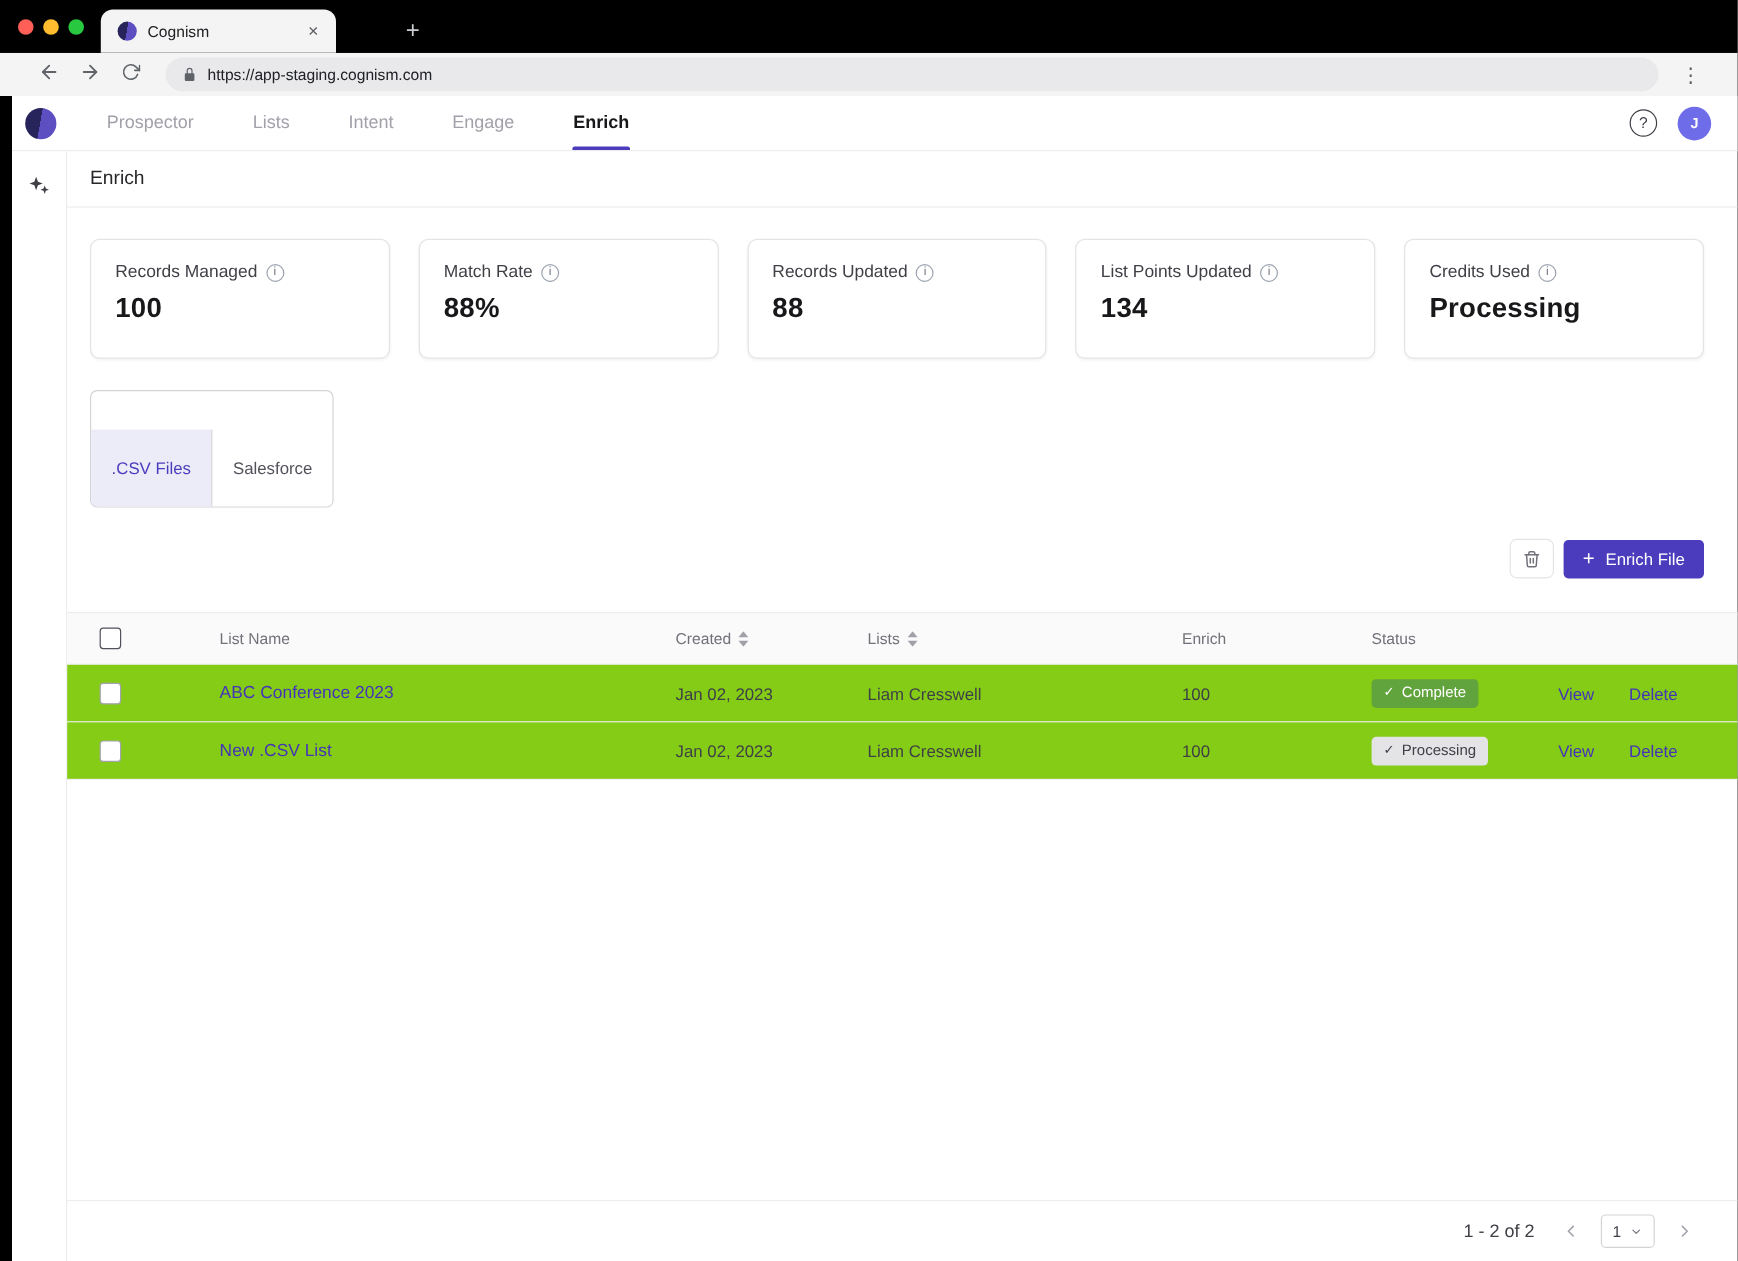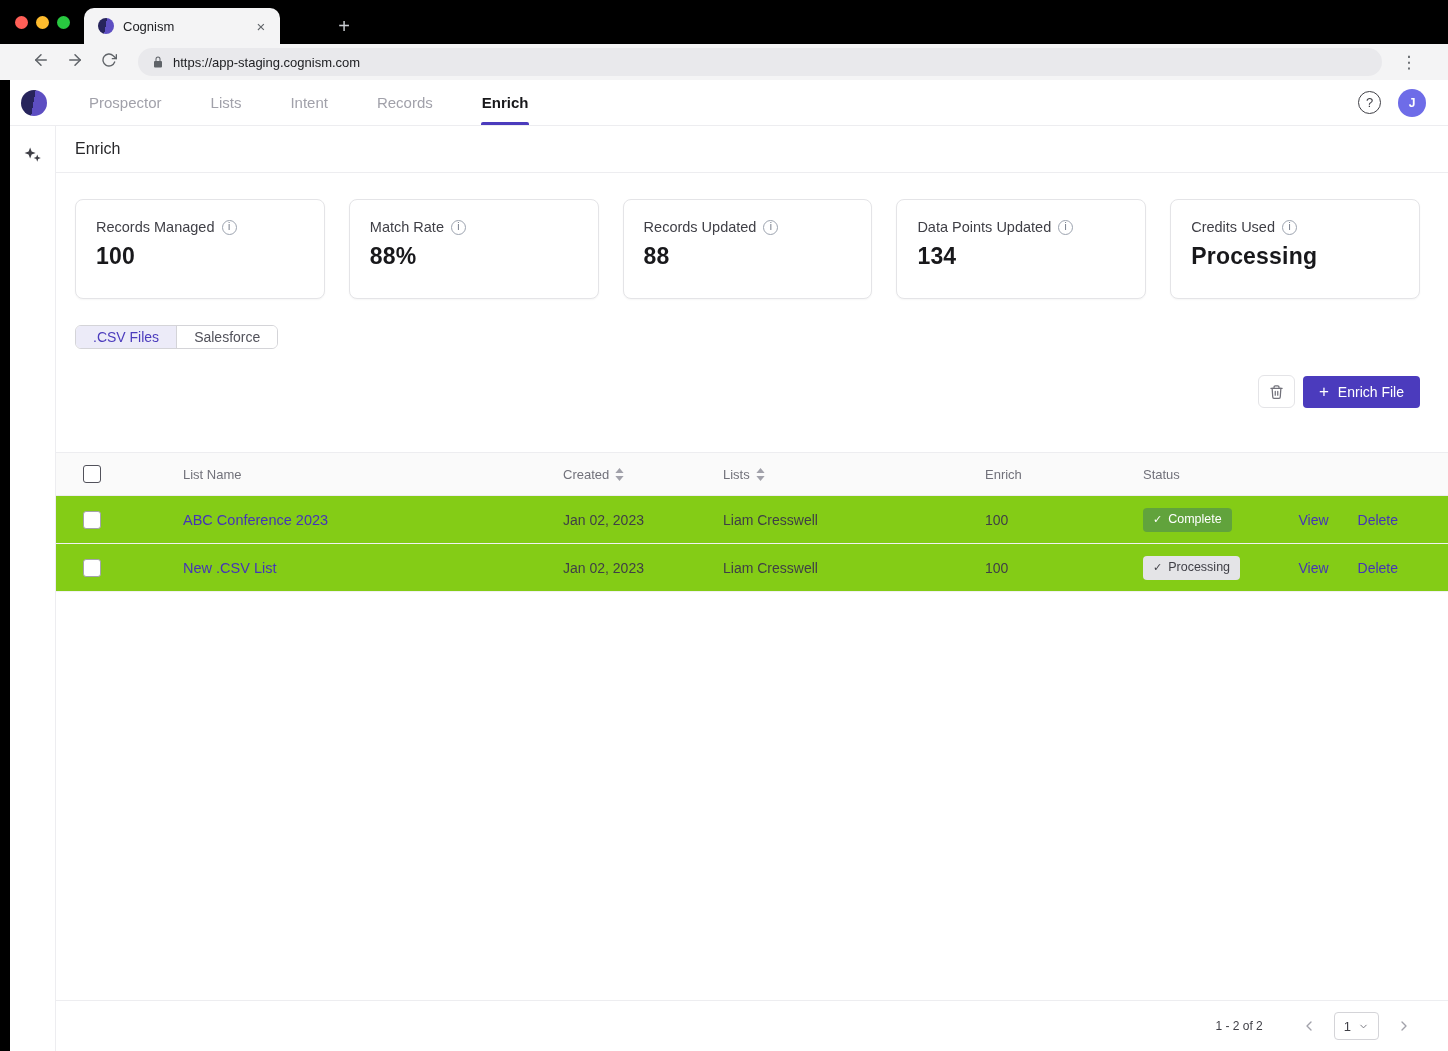--- a/index.html
+++ b/index.html
@@ -59,33 +59,33 @@
   .stats-row { display:flex; gap:24px; margin:26px 28px 0 19px; }
   .stat-card { flex:1; height:100px; border:1px solid #E4E4E7; border-radius:8px; background:#fff;
                padding:19px 20px; box-shadow:0 1px 2px rgba(0,0,0,0.04); }
   .stat-label { display:flex; align-items:center; gap:7px; font-size:14.5px; color:#3F3F46; }
   .info-icon { width:15px; height:15px; border-radius:50%; border:1px solid #9CA3AF; color:#6B7280;
                font-size:10px; line-height:1; display:inline-flex; align-items:center; justify-content:center; flex:none; }
   .stat-value { margin-top:8px; font-size:23px; font-weight:700; color:#18181B; letter-spacing:.2px; }
   
   .seg-row { margin:26px 28px 0 19px; }
   .seg { display:inline-flex; border:1px solid #D4D4D8; border-radius:6px; overflow:hidden; background:#fff; }
-  .seg-btn { padding:3px 17px; font-size:14px; color:#52525B; background:#fff; border:none;
-             font-family:inherit; cursor:pointer; }
+  .seg-btn { padding:24px 17px; font-size:14px; color:#52525B; background:#fff; border:none;
+             font-family:inherit; cursor:pointer;margin-top:32px; }
   .seg-btn + .seg-btn { border-left:1px solid #D4D4D8; }
   .seg-btn.active { background:#ECEBF8; color:#4B3BBD; }
   
   .actions-row { margin:26px 28px 0 19px; display:flex; justify-content:flex-end; align-items:center; gap:8px; }
   .trash-btn { width:37px; height:33px; border:1px solid #E4E4E7; border-radius:6px; background:#fff;
                display:flex; align-items:center; justify-content:center; cursor:pointer; }
   .enrich-btn { height:32px; background:#4B3BBD; color:#fff; border:none; border-radius:4px; font-size:14px;
                 padding:0 16px; display:flex; align-items:center; gap:9px; font-family:inherit; cursor:pointer; }
   .enrich-btn .plus { font-size:17px; font-weight:400; line-height:1; }
   
-  .table { margin-top:44px; }
+  .table { margin-top:28px; }
   .trow { display:grid; grid-template-columns:127px 380px 160px 262px 158px 180px 1fr; align-items:center; }
   .thead { height:44px; background:#FAFAFA; border-top:1px solid #EDEDF0; border-bottom:1px solid #EDEDF0;
            font-size:13px; color:#71717A; }
   .tbody-row { height:48px; border-bottom:1px solid #F1F1F3; font-size:14px; color:#3F3F46; background:#84cc16; }
   .cell { min-width:0; display:flex; align-items:center; }
   .th-sort { display:inline-flex; align-items:center; gap:6px; cursor:pointer; }
   .sort-icon { display:inline-flex; }
   .cb { width:18px; height:18px; border:1.5px solid #A3A3AB; border-radius:3px; margin-left:27px;
         background:#fff; flex:none; cursor:pointer; }
   .cb-dark { border-color:#52525B; }
@@ -94,21 +94,21 @@
                   font-size:12.5px; line-height:1.2; }
   .status-badge .check { font-size:11px; line-height:1; }
   .badge-complete { background:#61A33C; color:#fff; }
   .badge-processing { background:#E4E4E7; color:#3F3F46; }
   .actions-cell { display:flex; justify-content:flex-end; gap:29px; padding-right:50px; }
   .action-link { color:#4534B8; font-size:14px; text-decoration:none; cursor:pointer; }
   
   .spacer { flex:1; }
   .page-footer { flex:none; border-top:1px solid #EDEDF0; height:51px; display:flex; align-items:center;
                  justify-content:flex-end; padding-right:32px; gap:13px; }
-  .range { font-size:12px; color:#3F3F46; margin-right:21px; }
+  .range { font-size:15px; color:#3F3F46; margin-right:5px; }
   .pg-btn { width:24px; height:24px; display:flex; align-items:center; justify-content:center;
             color:#A1A1AA; background:none; border:none; cursor:pointer; }
   .page-select { min-width:44px; height:28px; border:1px solid #D4D4D8; border-radius:4px; display:flex;
                  align-items:center; justify-content:center; gap:7px; font-size:13px; color:#3F3F46;
                  padding:0 9px; background:#fff; cursor:pointer; }
 </style>
 </head>
 <body>
 
 <div class="screen">
@@ -171,21 +171,21 @@
         <div class="nav-item">
           <span>Prospector</span>
         </div>
         <div class="nav-item">
           <span>Lists</span>
         </div>
         <div class="nav-item">
           <span>Intent</span>
         </div>
         <div class="nav-item">
-          <span>Records</span>
+          <span>Engage</span>
         </div>
         <div class="nav-item active">
           <span>Enrich</span>
         </div>
       </nav>
       <div class="header-right">
         <div class="help-btn">
           <span>?</span>
         </div>
         <div class="avatar">J</div>
@@ -230,21 +230,21 @@
             </div>
             <div class="stat-card">
               <div class="stat-label">
                 <span>Records Updated</span>
                 <span class="info-icon">i</span>
               </div>
               <div class="stat-value">88</div>
             </div>
             <div class="stat-card">
               <div class="stat-label">
-                <span>Data Points Updated</span>
+                <span>List Points Updated</span>
                 <span class="info-icon">i</span>
               </div>
               <div class="stat-value">134</div>
             </div>
             <div class="stat-card">
               <div class="stat-label">
                 <span>Credits Used</span>
                 <span class="info-icon">i</span>
               </div>
               <div class="stat-value">Processing</div>

